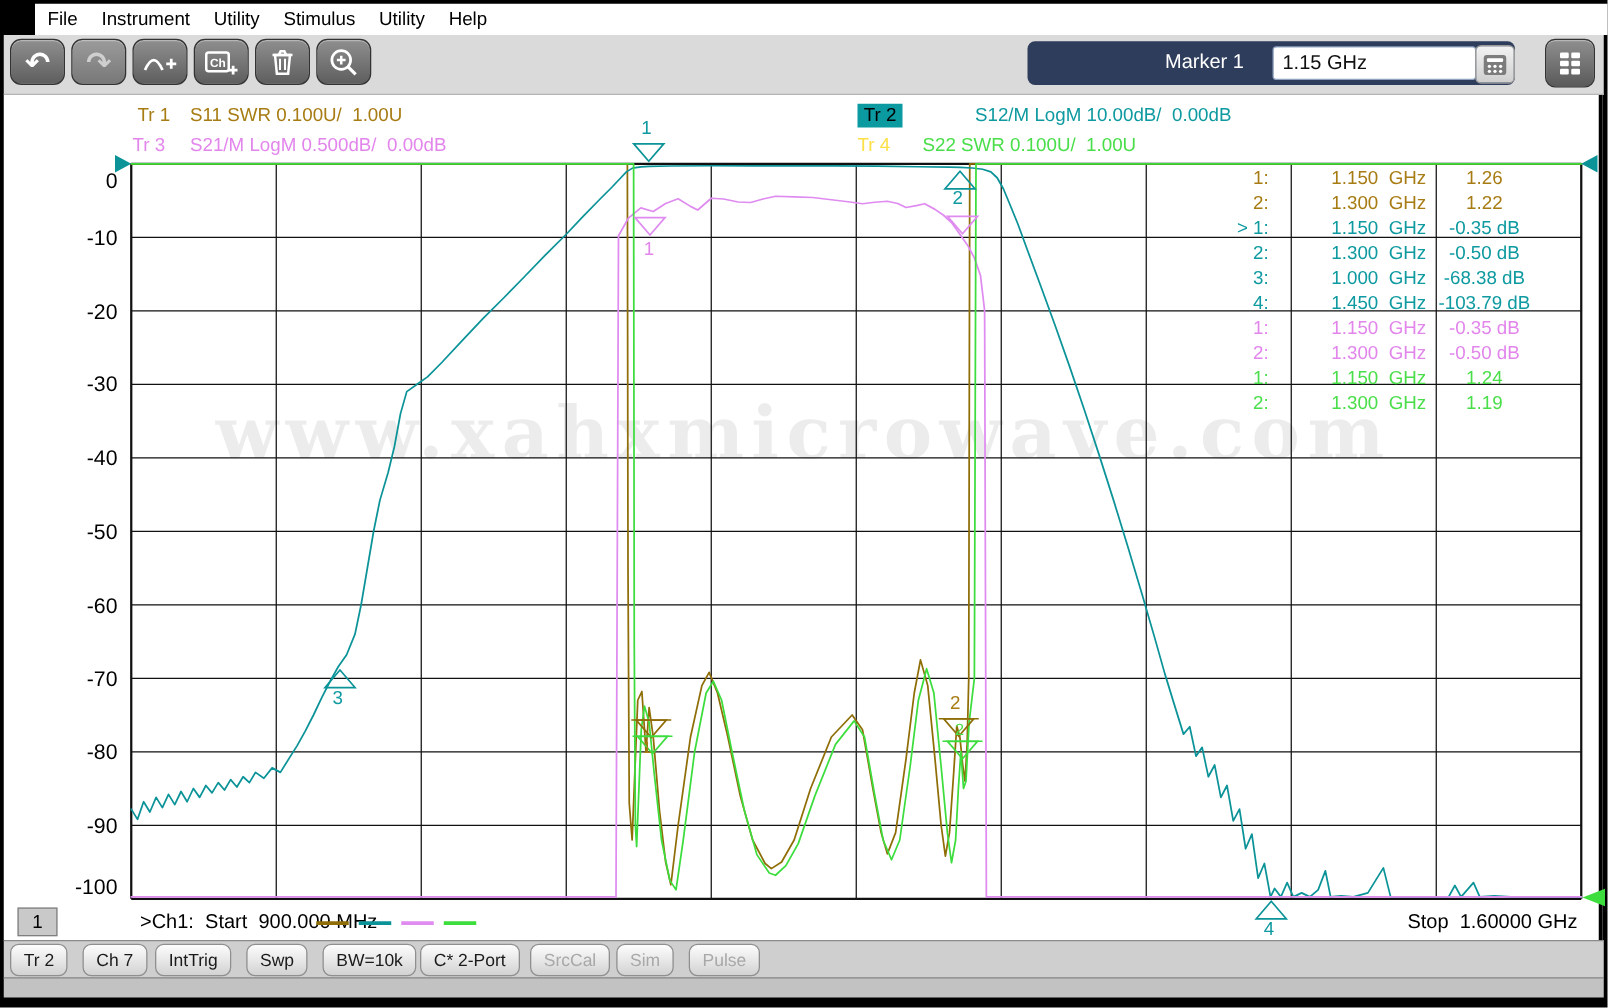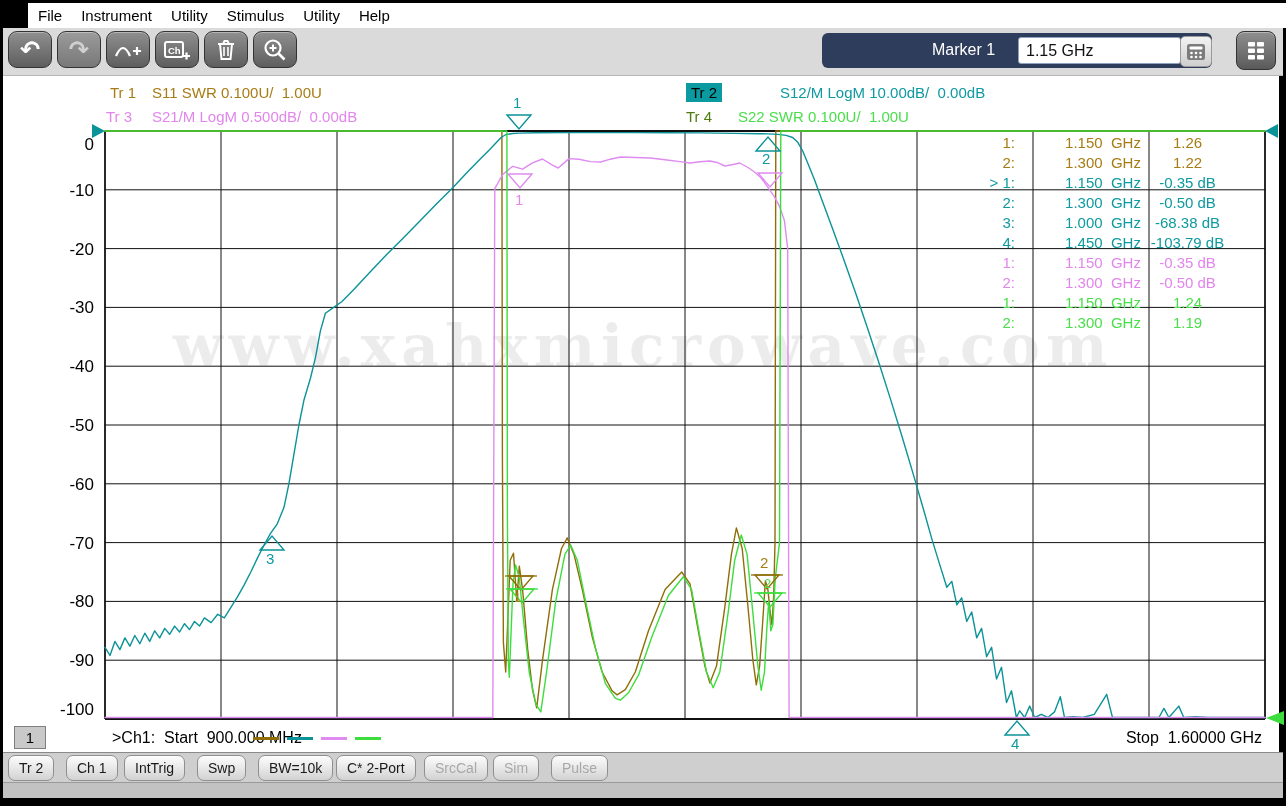--- a/index.html
+++ b/index.html
@@ -179,34 +179,34 @@
     <path d="M 758 593 L 782 593 L 770 607 Z" fill="none" stroke="#3ddd3d" stroke-width="1.4"></path>
     <line x1="754" y1="593" x2="786" y2="593" stroke="#3ddd3d" stroke-width="1.3"></line>
   </svg>
 
 <span class="abs trlabel" id="t1id" style="left: 110px; top: 84px; color: rgb(168, 124, 20);">Tr 1</span>
 <span class="abs trlabel" id="t1desc" style="left: 152px; top: 84px; color: rgb(168, 124, 20);">S11 SWR 0.100U/  1.00U</span>
 <span class="abs trchip" id="t2id" style="left: 686px; top: 83px; background: rgb(10, 154, 160); color: rgb(0, 0, 0);">Tr 2</span>
 <span class="abs trlabel" id="t2desc" style="left: 738px; top: 84px; color: rgb(14, 154, 160); margin-left: 42px;">S12/M LogM 10.00dB/  0.00dB</span>
 <span class="abs trlabel" id="t3id" style="left: 106px; top: 108px; color: rgb(226, 134, 236);">Tr 3</span>
 <span class="abs trlabel" id="t3desc" style="left: 152px; top: 108px; color: rgb(226, 134, 236);">S21/M LogM 0.500dB/  0.00dB</span>
-<span class="abs trlabel" id="t4id" style="left: 686px; top: 108px; color: #4d7c0f;">Tr 4</span>
+<span class="abs trlabel" id="t4id" style="left: 686px; top: 108px; color: #fde047;">Tr 4</span>
 <span class="abs trlabel" id="t4desc" style="left: 738px; top: 108px; color: rgb(74, 222, 74);">S22 SWR 0.100U/  1.00U</span>
 
 <div class="abs chnum">1</div>
 <span class="abs chinfo">&gt;Ch1:  Start  900.000 MHz</span>
 <span class="abs chstop">Stop  1.60000 GHz</span>
 <div class="dash" id="dash-tr1" style="left: 253px; background: rgb(143, 110, 8);"></div>
 <div class="dash" id="dash-tr2" style="left: 287px; background: rgb(11, 147, 152);"></div>
 <div class="dash" id="dash-tr3" style="left: 321px; background: rgb(223, 139, 240);"></div>
 <div class="dash" id="dash-tr4" style="left: 355px; background: rgb(61, 221, 61);"></div>
 
 <div class="abs statusbar"></div>
 <div class="abs sbtn" style="left:8px;">Tr 2</div>
-<div class="abs sbtn" style="left:66px;">Ch 1</div>
+<div class="abs sbtn" style="left:66px;">Ch 7</div>
 <div class="abs sbtn" style="left:124px;text-align:right;">IntTrig</div>
 <div class="abs sbtn" style="left:197px;">Swp</div>
 <div class="abs sbtn" style="left:258px;">BW=10k</div>
 <div class="abs sbtn" style="left:336px;">C* 2-Port</div>
 <div class="abs sbtn disabled" style="left:424px;">SrcCal</div>
 <div class="abs sbtn disabled" style="left:493px;">Sim</div>
 <div class="abs sbtn disabled" style="left:551px;text-align:center;">Pulse</div>
 <div class="abs bottomstrip"></div>
 
 <div class="ytick" style="top: 135px;">0</div>

